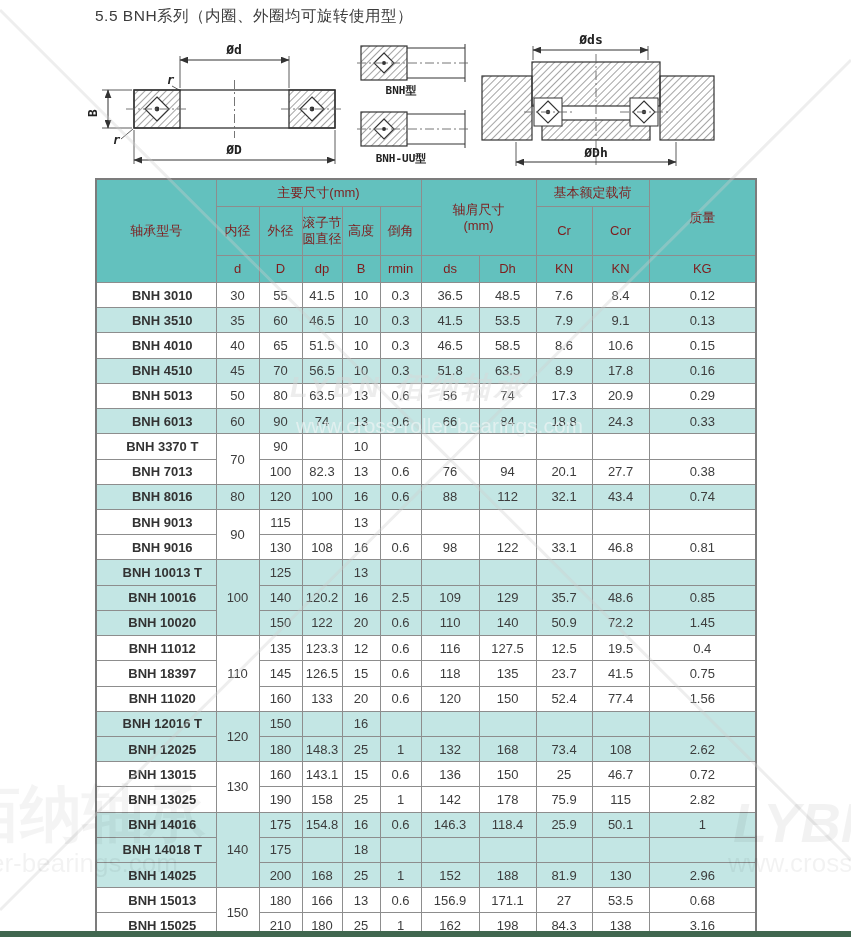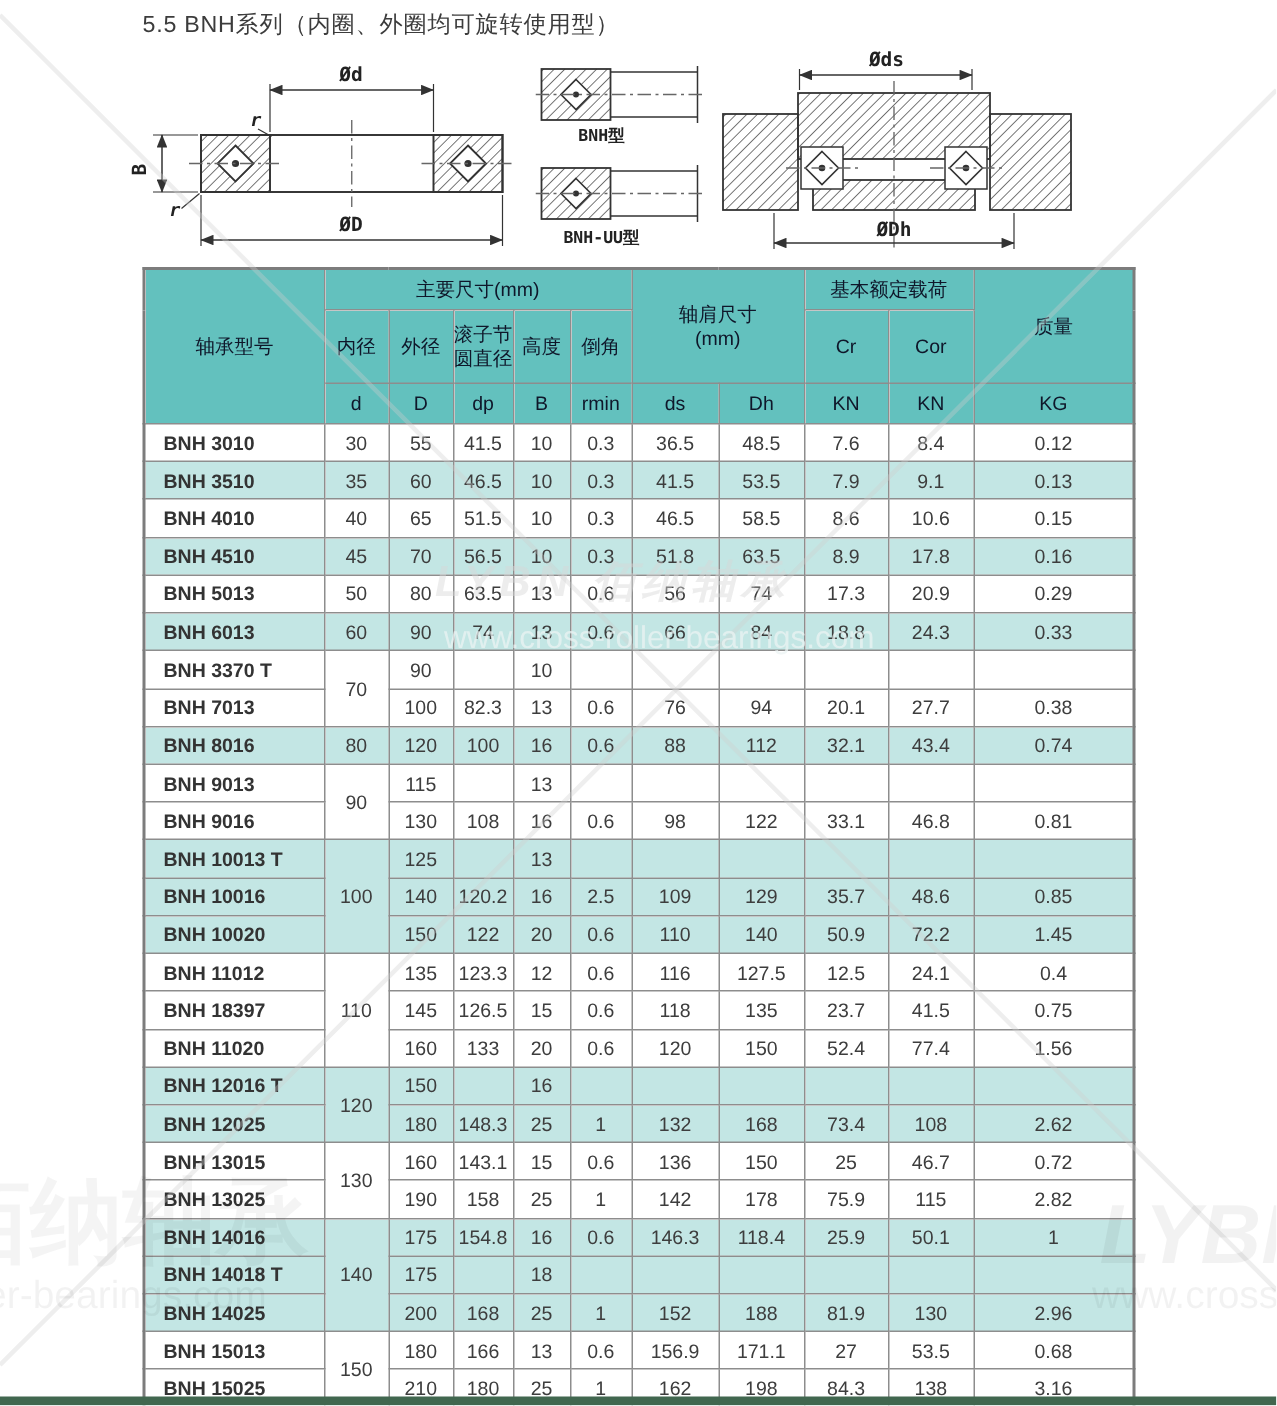--- a/index.html
+++ b/index.html
@@ -22,29 +22,29 @@
     position:absolute; left:95px; top:178px; width:660px;
     border-collapse:collapse; table-layout:fixed;
     font-size:13px; color:#3d3d3d;
     border:2px solid #7c7c7c;
   }
   table.bearing th, table.bearing td{
     border:1px solid #8d8d8d; text-align:center; vertical-align:middle;
     padding:0; overflow:hidden;
   }
   table.bearing thead th{
-    background:var(--header-teal,#63c1be); font-weight:normal; color:#0f172a;
+    background:var(--header-teal,#63c1be); font-weight:normal; color:#7f1d1d;
     white-space:pre-line; line-height:16px;
   }
   tr.h1 th{ height:26px; }
   tr.h2 th{ height:48px; }
   tr.h3 th{ height:26px; }
   table.bearing tbody td{ height:24.23px; background:#fff; }
   table.bearing tbody tr.shade td{ background:var(--row-teal,#c3e6e4); }
-  table.bearing td.model{ text-align:left; padding-left:12px; font-weight:bold; color:#333; }
+  table.bearing td.model{ text-align:center; padding-left:12px; font-weight:bold; color:#333; }
   
   .wm{ position:absolute; pointer-events:none; z-index:5; white-space:nowrap; }
   .wm-logo{ font-weight:bold; font-style:italic; }
   .wm-center-logo{ left:290px; top:368px; font-size:29px; color:rgba(214,214,214,0.45); letter-spacing:4px;}
   .wm-center-url{ left:296px; top:414px; font-size:21px; color:rgba(235,243,243,0.75); }
   .wm-left-logo{ left:-42px; top:772px; font-size:62px; color:rgba(0,0,0,0.045); font-weight:bold;}
   .wm-left-url{ left:-10px; top:848px; font-size:26px; color:rgba(0,0,0,0.05); }
   .wm-right-logo{ left:733px; top:790px; font-size:56px; color:rgba(0,0,0,0.05);}
   .wm-right-url{ left:728px; top:848px; font-size:26px; color:rgba(0,0,0,0.05); }
   .xlines{ position:absolute; left:0; top:0; z-index:4; pointer-events:none; }
@@ -414,21 +414,21 @@
         <tr>
           <td class="model">BNH 11012</td>
           <td class="num" rowspan="3">110</td>
           <td class="num">135</td>
           <td class="num">123.3</td>
           <td class="num">12</td>
           <td class="num">0.6</td>
           <td class="num">116</td>
           <td class="num">127.5</td>
           <td class="num">12.5</td>
-          <td class="num">24.1</td>
+          <td class="num">19.5</td>
           <td class="num">0.4</td>
         </tr>
         <tr>
           <td class="model">BNH 18397</td>
           <td class="num">145</td>
           <td class="num">126.5</td>
           <td class="num">15</td>
           <td class="num">0.6</td>
           <td class="num">118</td>
           <td class="num">135</td>

